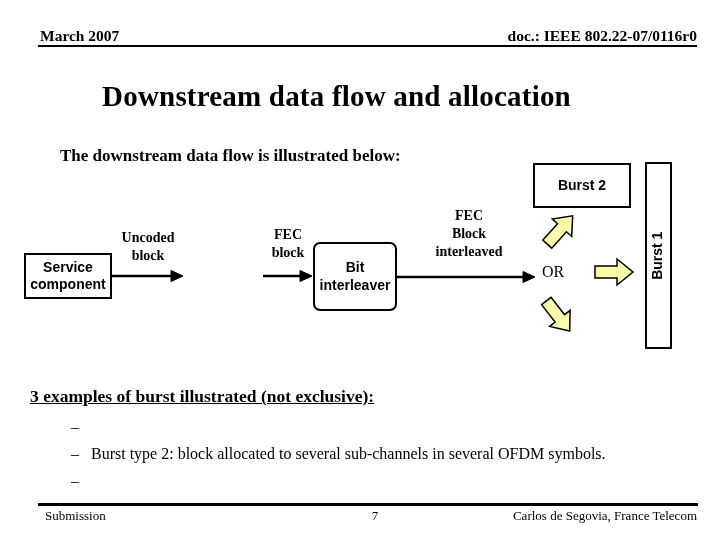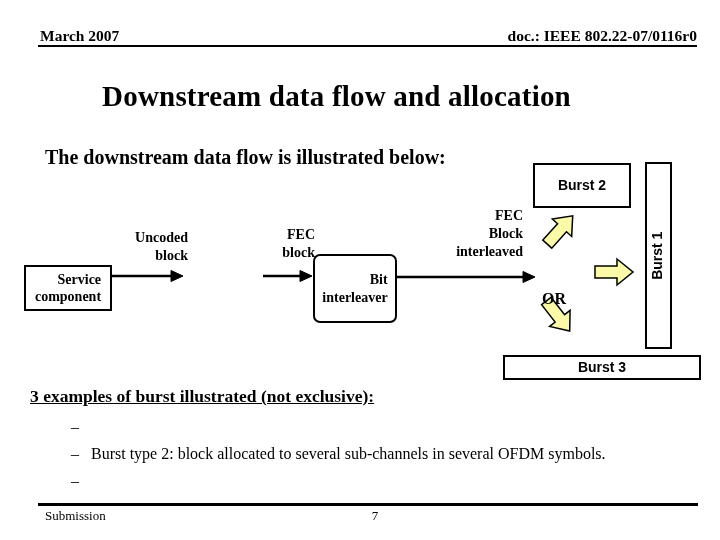--- a/index.html
+++ b/index.html
@@ -11,41 +11,41 @@
     color:#000000;
     overflow:hidden;
   }
   
   .hdr-date{position:absolute;left:40px;top:27px;font-size:15.5px;font-weight:bold;}
   .hdr-doc{position:absolute;right:23px;top:27px;font-size:15.5px;font-weight:bold;}
   .hdr-rule{position:absolute;left:38px;top:45px;width:659px;height:2px;background:#000;}
   
   .title{position:absolute;left:0;top:80px;width:591px;text-align:center;
          font-size:29px;font-weight:bold;letter-spacing:.2px;margin-left:41px;}
-  .intro{position:absolute;left:45px;top:146px;font-size:20px;font-weight:bold;}
+  .intro{position:absolute;left:60px;top:146px;font-size:17px;font-weight:bold;}
   
   .dbox{position:absolute;border:2px solid #000;background:#fff;
         display:flex;align-items:center;justify-content:center;
-        text-align:right;font-weight:bold;white-space:pre-line;line-height:1.25;}
-  .serif-box{font-family:Liberation Serif, serif;font-size:14px;margin-top:12px;}
+        text-align:center;font-weight:bold;white-space:pre-line;line-height:1.25;}
+  .serif-box{font-family:Liberation Sans, sans-serif;font-size:14px;}
   .sans-box{font-family:"Liberation Sans",sans-serif;font-size:14px;}
   .box-service{left:24px;top:253px;width:84px;height:42px;}
   .box-channel{left:183px;top:242px;width:78px;height:65px;}
   .box-bit{left:313px;top:242px;width:80px;height:65px;border-radius:7px;}
   .box-burst2{left:533px;top:163px;width:94px;height:41px;}
   .box-burst1{left:645px;top:162px;width:23px;height:183px;}
   .box-burst3{left:503px;top:355px;width:194px;height:21px;}
   .rot-label{transform:rotate(-90deg);white-space:nowrap;}
   
-  .flabel{position:absolute;text-align:right;font-weight:bold;font-size:14px;
+  .flabel{position:absolute;text-align:center;font-weight:bold;font-size:14px;
           line-height:1.28;white-space:pre-line;}
   .lbl-uncoded{left:108px;top:229px;width:80px;}
   .lbl-fec{left:261px;top:226px;width:54px;}
   .lbl-fecint{left:415px;top:207px;width:108px;}
-  .lbl-or{position:absolute;left:542px;top:263px;font-size:16px;font-weight:bold;margin-top:27px;}
+  .lbl-or{position:absolute;left:542px;top:263px;font-size:16px;font-weight:normal;}
   
   .flow-svg{position:absolute;left:0;top:150px;}
   
   .examples{position:absolute;left:30px;top:386px;width:680px;}
   .ex-heading{font-size:17.5px;font-weight:bold;margin:0 0 6px 0;text-decoration:underline;}
   .ex-list{margin:0;padding:0;list-style:none;}
   .ex-item{display:flex;font-size:16px;line-height:27px;padding-left:41px;}
   .ex-dash{width:20px;flex:0 0 auto;}
   
   .ftr-rule{position:absolute;left:38px;top:503px;width:660px;height:3px;background:#000;}
@@ -92,23 +92,20 @@
   <div class="dbox serif-box box-service">Service
 component</div>
   <div class="dbox serif-box box-bit">Bit
 interleaver</div>
   <div class="dbox sans-box box-burst2">
     <span>Burst 2</span>
   </div>
   <div class="dbox sans-box box-burst1">
     <span class="rot-label">Burst 1</span>
   </div>
-  <div class="dbox sans-box box-burst3">
-    <span>Burst 3</span>
-  </div>
 
   <div class="flabel lbl-uncoded">Uncoded
 block</div>
   <div class="flabel lbl-fec">FEC
 block</div>
   <div class="flabel lbl-fecint">FEC
 Block
 interleaved</div>
   <div class="lbl-or">OR</div>
 
@@ -124,14 +121,15 @@
       </li>
       <li class="ex-item">
         <span class="ex-dash">–</span>
       </li>
     </ul>
   </div>
 
   <div class="ftr-rule"></div>
   <div class="ftr-left">Submission</div>
   <div class="ftr-page">7</div>
+  <div class="ftr-right">Carlos de Segovia, France Telecom</div>
 
 </div>
 
 </body></html>

